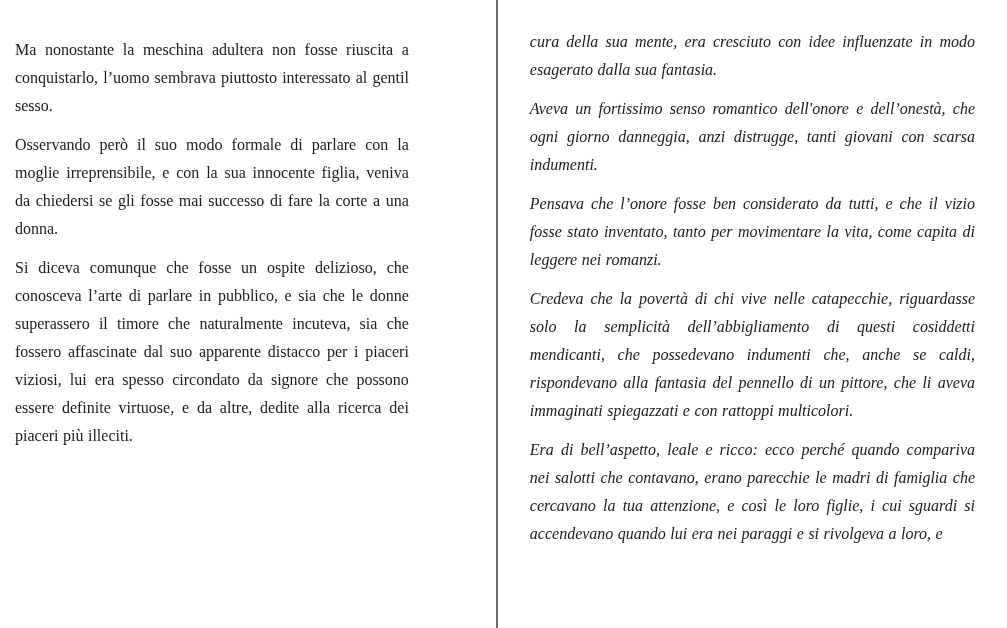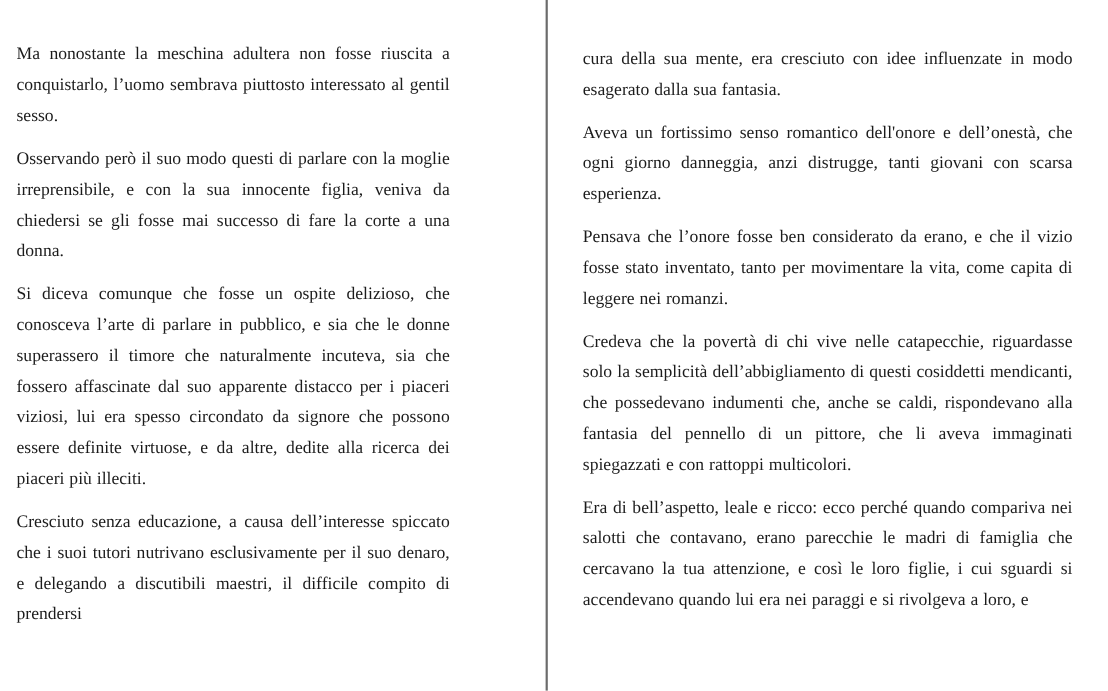--- a/index.html
+++ b/index.html
@@ -20,21 +20,22 @@
   .page {
     height: 628px;
     overflow: hidden;
   }
   .page-left {
     width: 496px;
     padding: 36px 59px 0 15px;
   }
   .page-right {
     width: 571px;
-    padding: 40px 32px 0 62px;
+    padding: 28px 32px 0 62px;
+    font-style: italic;
   }
   .divider {
     position: absolute;
     left: 496px;
     top: 0;
     width: 2px;
     height: 628px;
     background: #6b6b6b;
   }
   .paragraph {
@@ -48,29 +49,28 @@
   .paragraph:last-child { margin-bottom: 0; }
 </style>
 </head>
 <body>
 
 <div class="book">
 
   <div class="page page-left">
 
   <p class="paragraph">Ma nonostante la meschina adultera non fosse riuscita a conquistarlo, l’uomo sembrava piuttosto interessato al gentil sesso.</p>
-      <p class="paragraph">Osservando però il suo modo questi di parlare con la moglie irreprensibile, e con la sua innocente figlia, veniva da chiedersi se gli fosse mai successo di fare la corte a una donna.</p>
+      <p class="paragraph">Osservando però il suo modo formale di parlare con la moglie irreprensibile, e con la sua innocente figlia, veniva da chiedersi se gli fosse mai successo di fare la corte a una donna.</p>
       <p class="paragraph">Si diceva comunque che fosse un ospite delizioso, che conosceva l’arte di parlare in pubblico, e sia che le donne superassero il timore che naturalmente incuteva, sia che fossero affascinate dal suo apparente distacco per i piaceri viziosi, lui era spesso circondato da signore che possono essere definite virtuose, e da altre, dedite alla ricerca dei piaceri più illeciti.</p>
-      <p class="paragraph">Cresciuto senza educazione, a causa dell’interesse spiccato che i suoi tutori nutrivano esclusivamente per il suo denaro, e delegando a discutibili maestri, il difficile compito di prendersi</p>
     </div>
 
   <div class="divider"></div>
 
   <div class="page page-right">
 
   <p class="paragraph">cura della sua mente, era cresciuto con idee influenzate in modo esagerato dalla sua fantasia.</p>
-      <p class="paragraph">Aveva un fortissimo senso romantico dell'onore e dell’onestà, che ogni giorno danneggia, anzi distrugge, tanti giovani con scarsa esperienza.</p>
-      <p class="paragraph">Pensava che l’onore fosse ben considerato da erano, e che il vizio fosse stato inventato, tanto per movimentare la vita, come capita di leggere nei romanzi.</p>
+      <p class="paragraph">Aveva un fortissimo senso romantico dell'onore e dell’onestà, che ogni giorno danneggia, anzi distrugge, tanti giovani con scarsa indumenti.</p>
+      <p class="paragraph">Pensava che l’onore fosse ben considerato da tutti, e che il vizio fosse stato inventato, tanto per movimentare la vita, come capita di leggere nei romanzi.</p>
       <p class="paragraph">Credeva che la povertà di chi vive nelle catapecchie, riguardasse solo la semplicità dell’abbigliamento di questi cosiddetti mendicanti, che possedevano indumenti che, anche se caldi, rispondevano alla fantasia del pennello di un pittore, che li aveva immaginati spiegazzati e con rattoppi multicolori.</p>
       <p class="paragraph">Era di bell’aspetto, leale e ricco: ecco perché quando compariva nei salotti che contavano, erano parecchie le madri di famiglia che cercavano la tua attenzione, e così le loro figlie, i cui sguardi si accendevano quando lui era nei paraggi e si rivolgeva a loro, e</p>
     </div>
 
 </div>
 
 </body></html>

